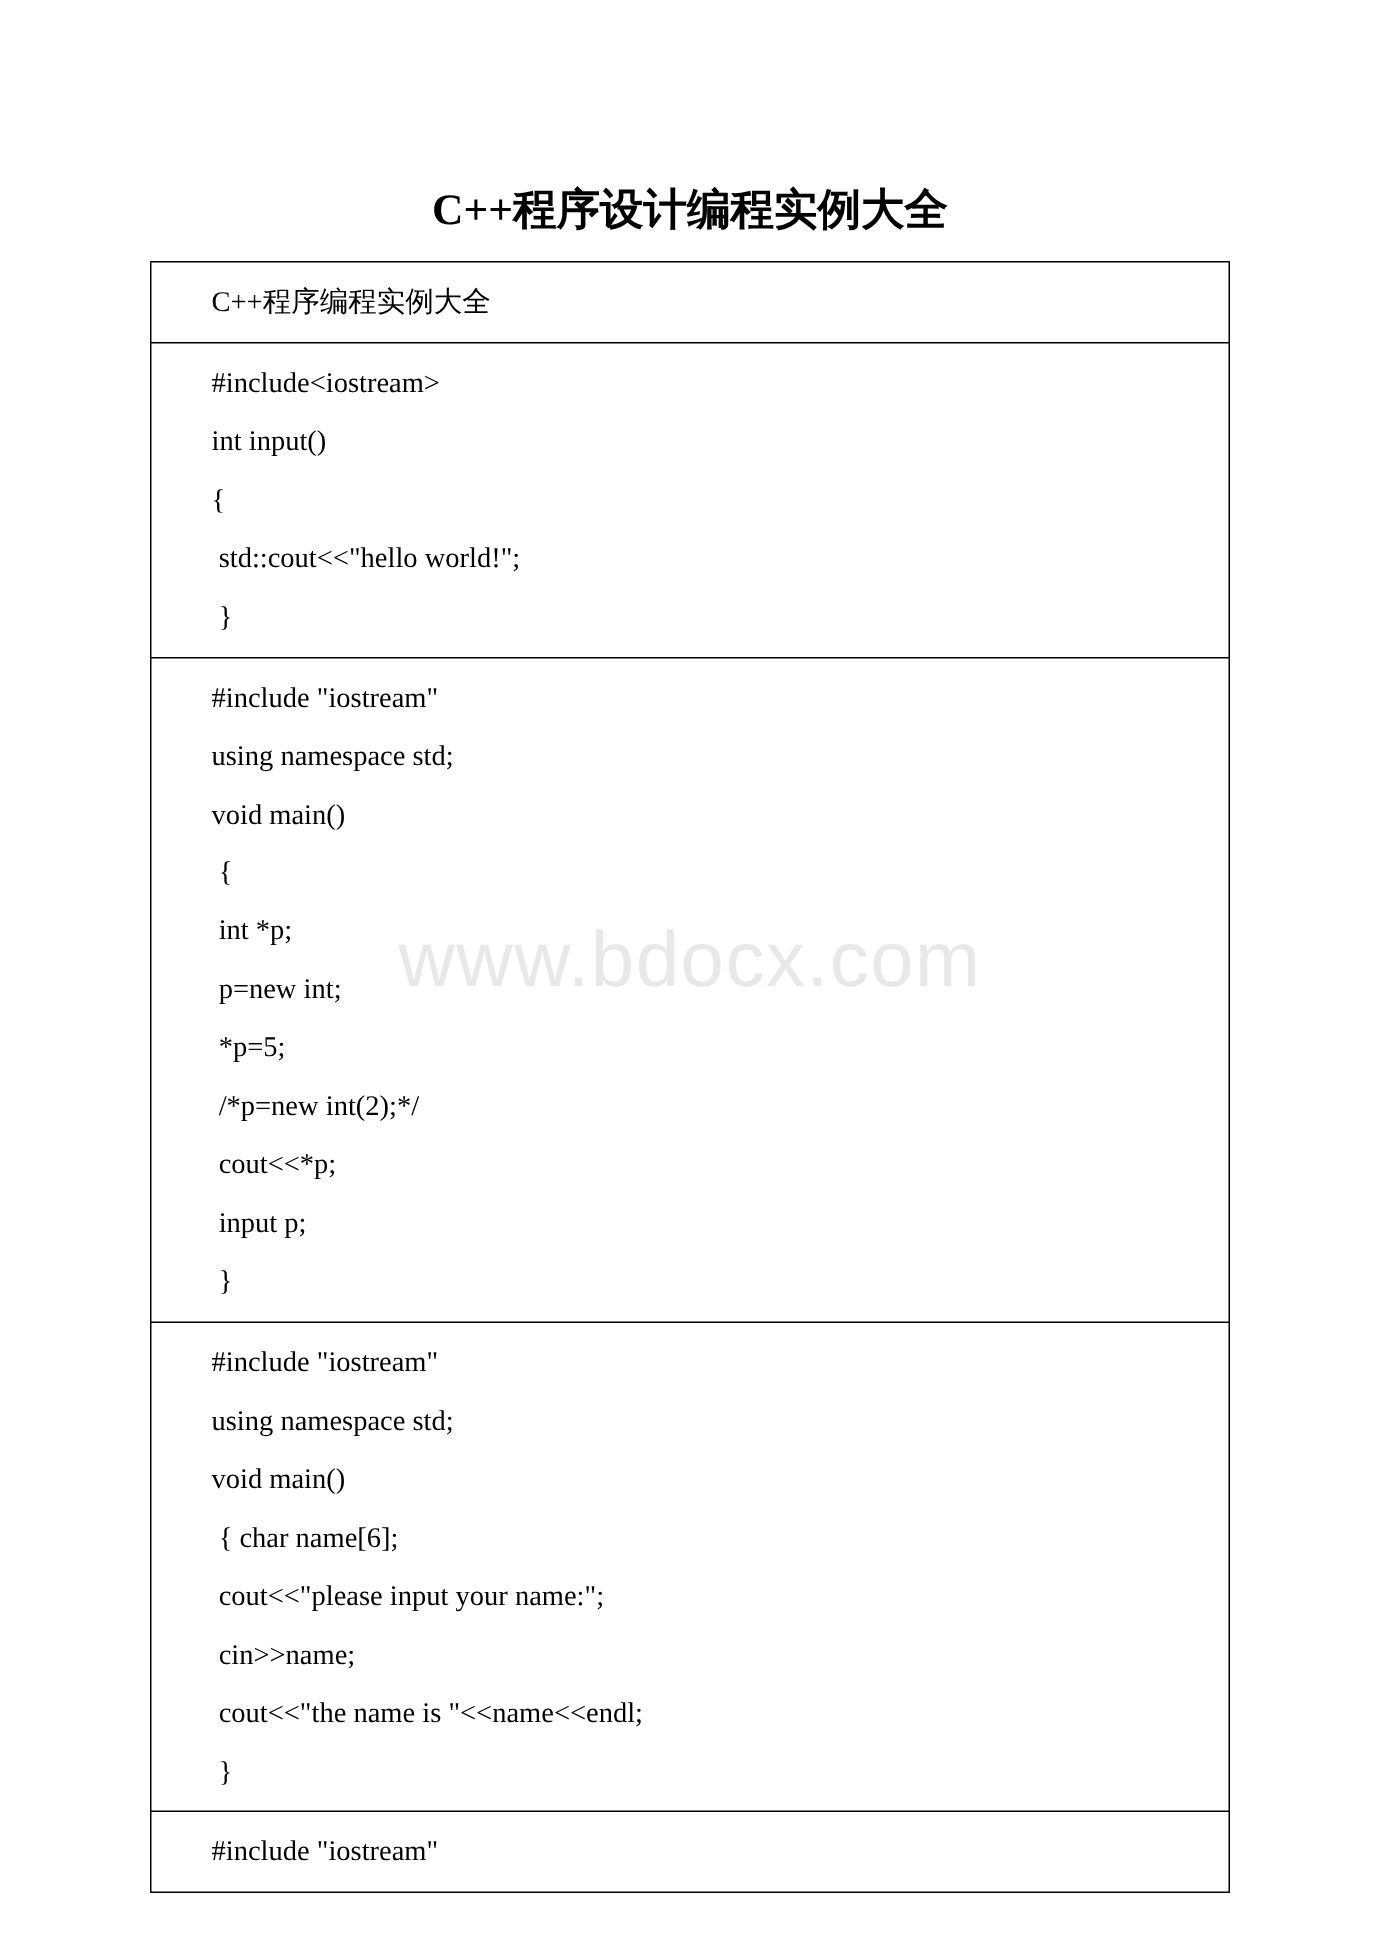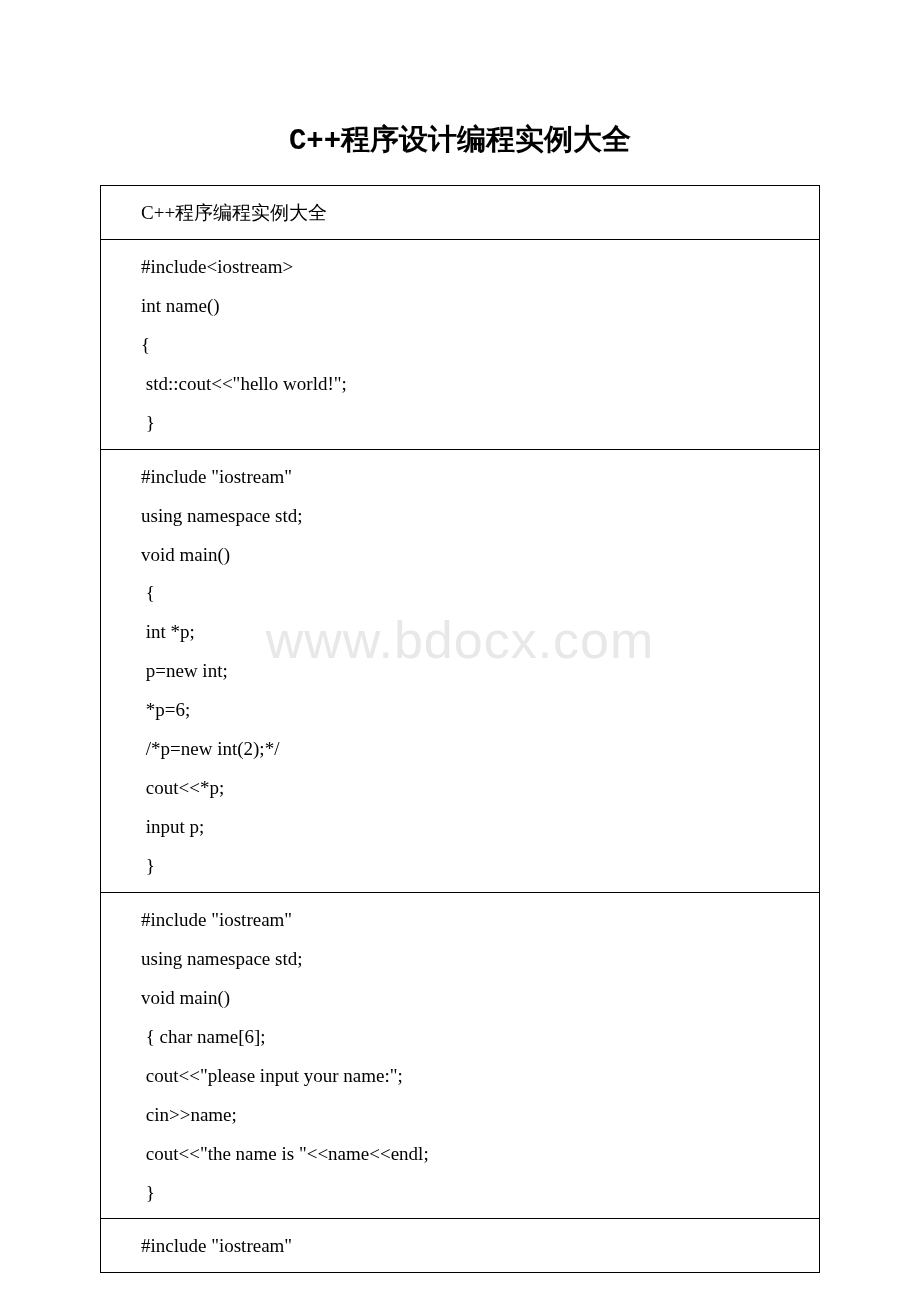--- a/index.html
+++ b/index.html
@@ -11,22 +11,22 @@
     color: #000;
     position: relative;
   }
   .page {
     padding: 120px 100px 60px 100px;
   }
   .title {
     font-size: 29px;
     font-weight: bold;
     text-align: center;
-    margin-bottom: 25px;
-    font-family: Liberation Mono, monospace;
+    margin-bottom: 14px;
+    font-family: Liberation Serif, serif;
   }
   .table {
     width: 100%;
     border-collapse: collapse;
     border-radius: 14px;
   }
   .table td {
     border: 1px solid #000;
     padding: 8px 12px 6px 40px;
     vertical-align: top;
@@ -64,35 +64,35 @@
   <table class="table">
     <tbody id="table-body">
         <tr>
           <td>
             <div class="code-line">C++程序编程实例大全</div>
           </td>
         </tr>
         <tr>
           <td>
             <div class="code-line">#include&lt;iostream&gt;</div>
-            <div class="code-line">int name()</div>
+            <div class="code-line">int input()</div>
             <div class="code-line">{</div>
             <div class="code-line"> std::cout&lt;&lt;"hello world!";</div>
             <div class="code-line"> }</div>
           </td>
         </tr>
         <tr>
           <td>
             <div class="code-line">#include "iostream"</div>
             <div class="code-line">using namespace std;</div>
             <div class="code-line">void main()</div>
             <div class="code-line"> {</div>
             <div class="code-line"> int *p;</div>
             <div class="code-line"> p=new int;</div>
-            <div class="code-line"> *p=6;</div>
+            <div class="code-line"> *p=5;</div>
             <div class="code-line"> /*p=new int(2);*/</div>
             <div class="code-line"> cout&lt;&lt;*p;</div>
             <div class="code-line"> input p;</div>
             <div class="code-line"> }</div>
           </td>
         </tr>
         <tr>
           <td>
             <div class="code-line">#include "iostream"</div>
             <div class="code-line">using namespace std;</div>

